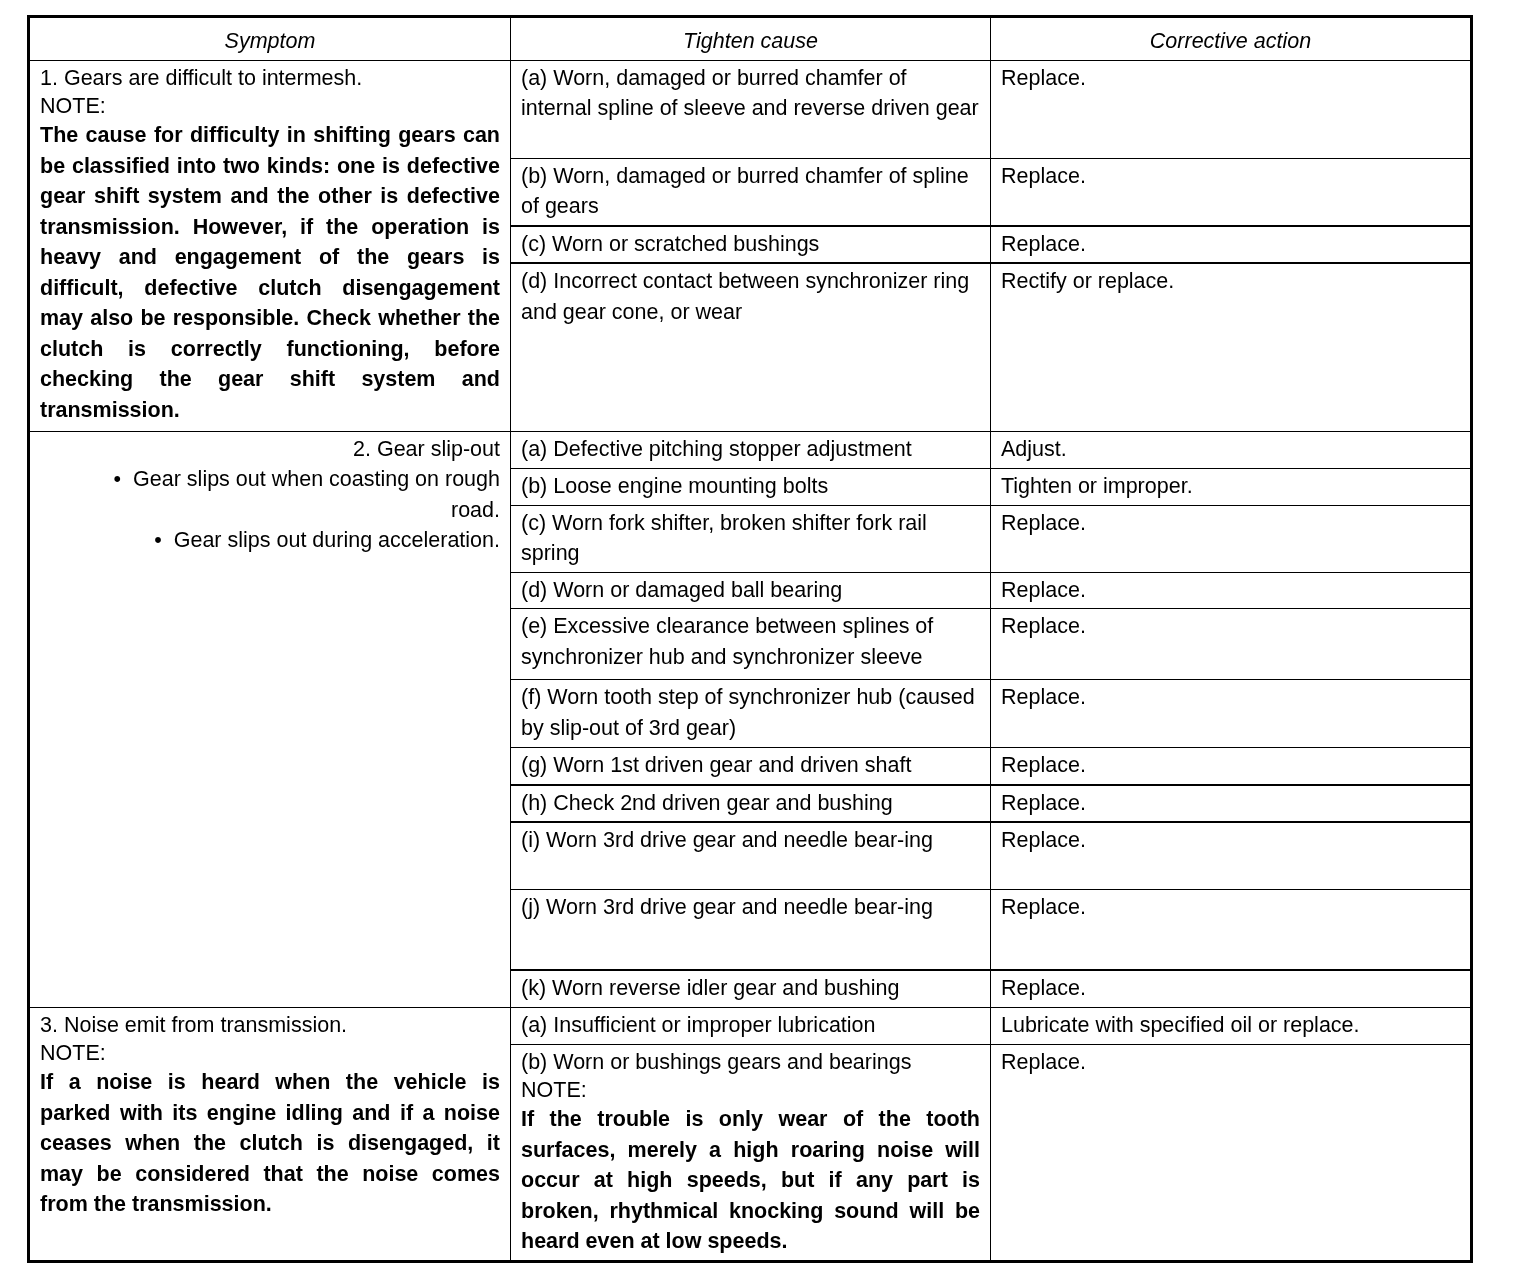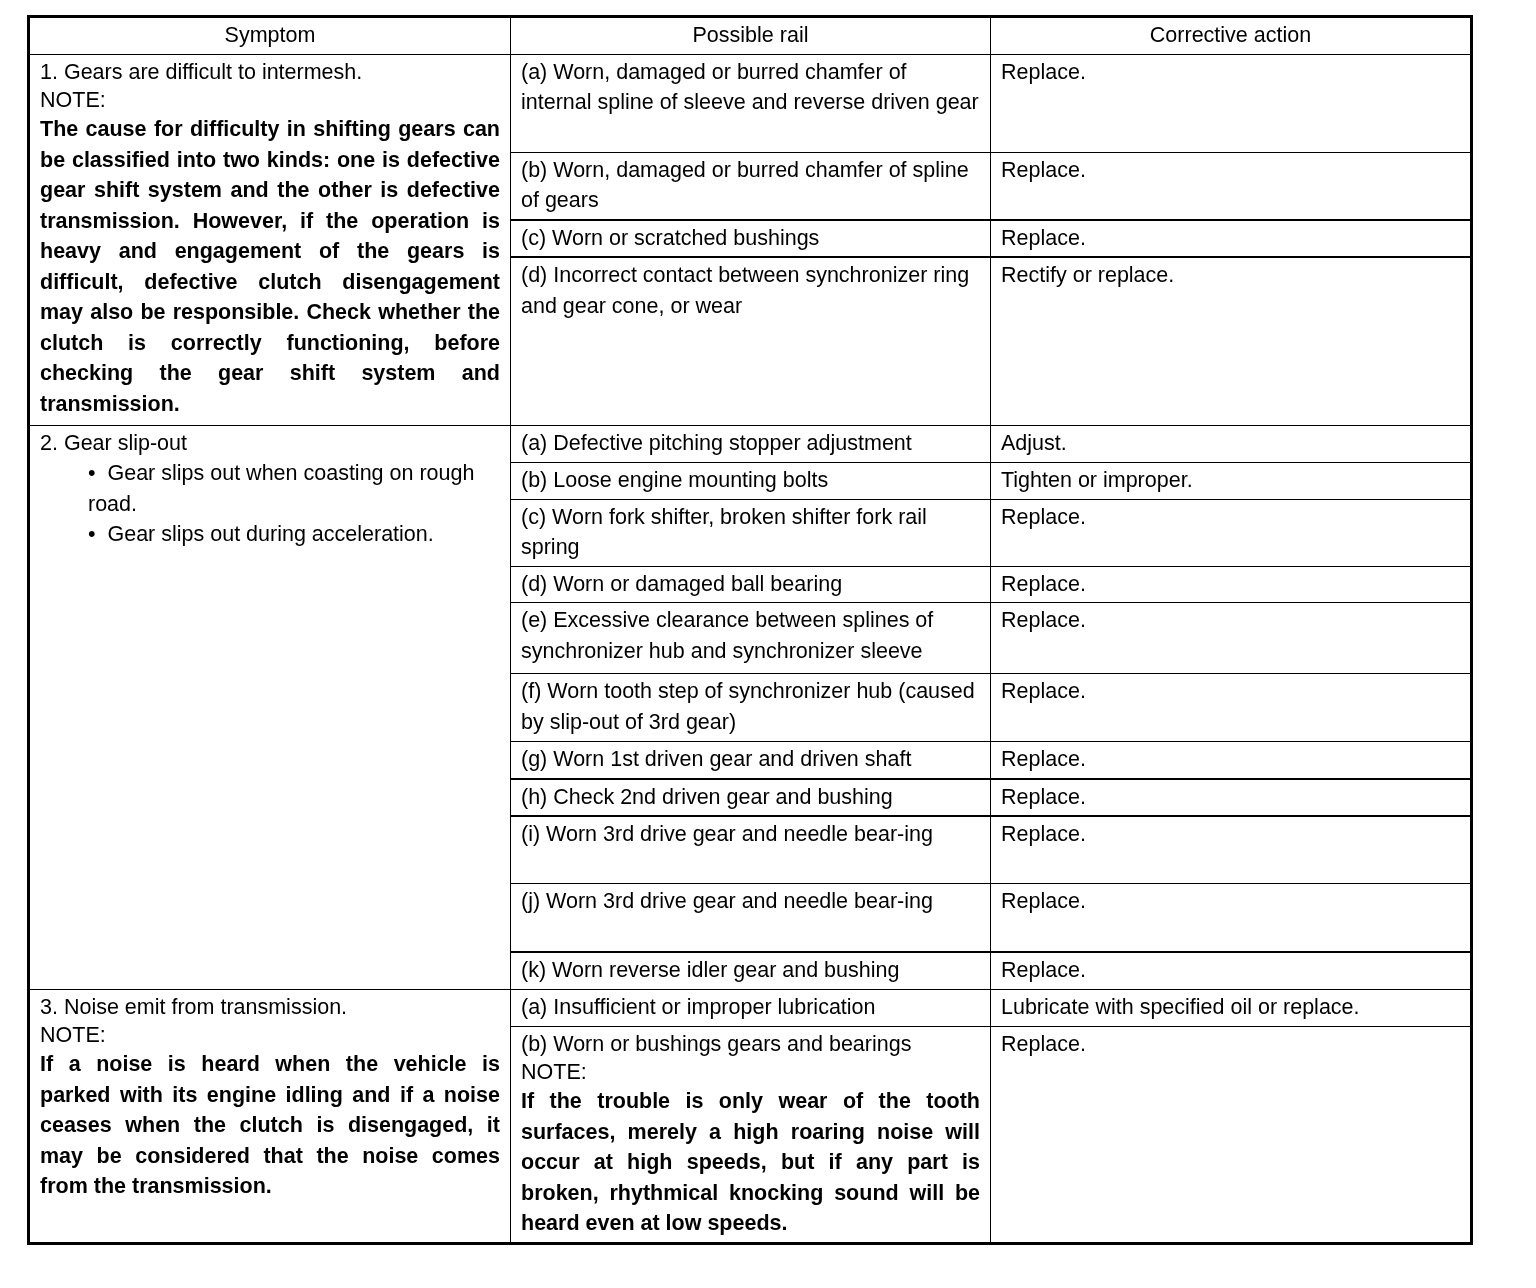--- a/index.html
+++ b/index.html
@@ -7,41 +7,41 @@
          font-family: "Liberation Sans", sans-serif; color: #000; }
   #tbl { position: absolute; left: 27px; top: 15px; width: 1443px;
          border-collapse: collapse; table-layout: fixed;
          border: 3px solid #000; }
   #tbl col.c1 { width: 482px; }
   #tbl col.c2 { width: 480px; }
   #tbl col.c3 { width: 481px; }
   #tbl th, #tbl td { border: 1.5px solid #000; vertical-align: top;
          font-size: 21.5px; line-height: 30.5px; padding: 2px 10px 3px 10px;
          font-weight: normal; }
-  #tbl th { height: 30px; padding-top: 2px; }
+  #tbl th { height: 30px; padding-top: 8px; font-style: italic; }
   #tbl td.sym { text-align: justify; }
   #tbl td.cause { text-align: left; margin-left: 24px; }
   .thick-top td { border-top-width: 2.5px; }
   .line { display: block; }
   .just { text-align: justify; text-align-last: left; font-weight: bold; }
   .bullet { display: block; margin-left: 48px; }
 </style>
 </head>
 <body>
 
 <table id="tbl">
   <colgroup>
       <col class="c1">
       <col class="c2">
       <col class="c3">
     </colgroup>
   <thead>
     <tr>
       <th>Symptom</th>
-      <th>Possible rail</th>
+      <th>Tighten cause</th>
       <th>Corrective action</th>
     </tr>
   </thead>
   <tbody>
 
     <tr style="height:98px">
       <td class="sym" rowspan="4">
         <span class="line">1. Gears are difficult to intermesh.</span>
         <span class="line" style="line-height:27px">NOTE:</span>
         <span class="line just">The cause for difficulty in shifting gears can be classified into two kinds: one is defective gear shift system and the other is defective transmission. However, if the operation is heavy and engagement of the gears is difficult, defective clutch disengagement may also be responsible. Check whether the clutch is correctly functioning, before checking the gear shift system and transmission.</span>
@@ -56,21 +56,21 @@
     <tr style="height:36px">
       <td class="cause" style="border-top-width:2.5px;border-bottom-width:2.5px">(c) Worn or scratched bushings</td>
       <td style="border-top-width:2.5px;border-bottom-width:2.5px">Replace.</td>
     </tr>
     <tr style="height:168px">
       <td class="cause">(d) Incorrect contact between synchronizer ring and gear cone, or wear</td>
       <td>Rectify or replace.</td>
     </tr>
 
     <tr class="thick-top" style="height:37px">
-      <td class="sym" rowspan="11" style="text-align:left">
+      <td class="sym" rowspan="11" style="text-align:right">
         <span class="line">2. Gear slip-out</span>
         <span class="bullet">•&nbsp;&nbsp;<span>Gear slips out when coasting on rough road.</span></span>
         <span class="bullet">•&nbsp;&nbsp;<span>Gear slips out during acceleration.</span></span>
       </td>
       <td class="cause">(a) Defective pitching stopper adjustment</td>
       <td>Adjust.</td>
     </tr>
     <tr style="height:37px">
       <td class="cause">(b) Loose engine mounting bolts</td>
       <td>Tighten or improper.</td>
@@ -96,21 +96,21 @@
       <td style="border-bottom-width:2.5px">Replace.</td>
     </tr>
     <tr style="height:36px">
       <td class="cause" style="border-bottom-width:2.5px">(h) Check 2nd driven gear and bushing</td>
       <td style="border-bottom-width:2.5px">Replace.</td>
     </tr>
     <tr style="height:67px">
       <td class="cause">(i) Worn 3rd drive gear and needle bear-ing</td>
       <td>Replace.</td>
     </tr>
-    <tr style="height:69px">
+    <tr style="height:81px">
       <td class="cause" style="border-bottom-width:2.5px">(j) Worn 3rd drive gear and needle bear-ing</td>
       <td style="border-bottom-width:2.5px">Replace.</td>
     </tr>
     <tr style="height:36px">
       <td class="cause">(k) Worn reverse idler gear and bushing</td>
       <td>Replace.</td>
     </tr>
 
     <tr class="thick-top" style="height:37px">
       <td class="sym" rowspan="2">

